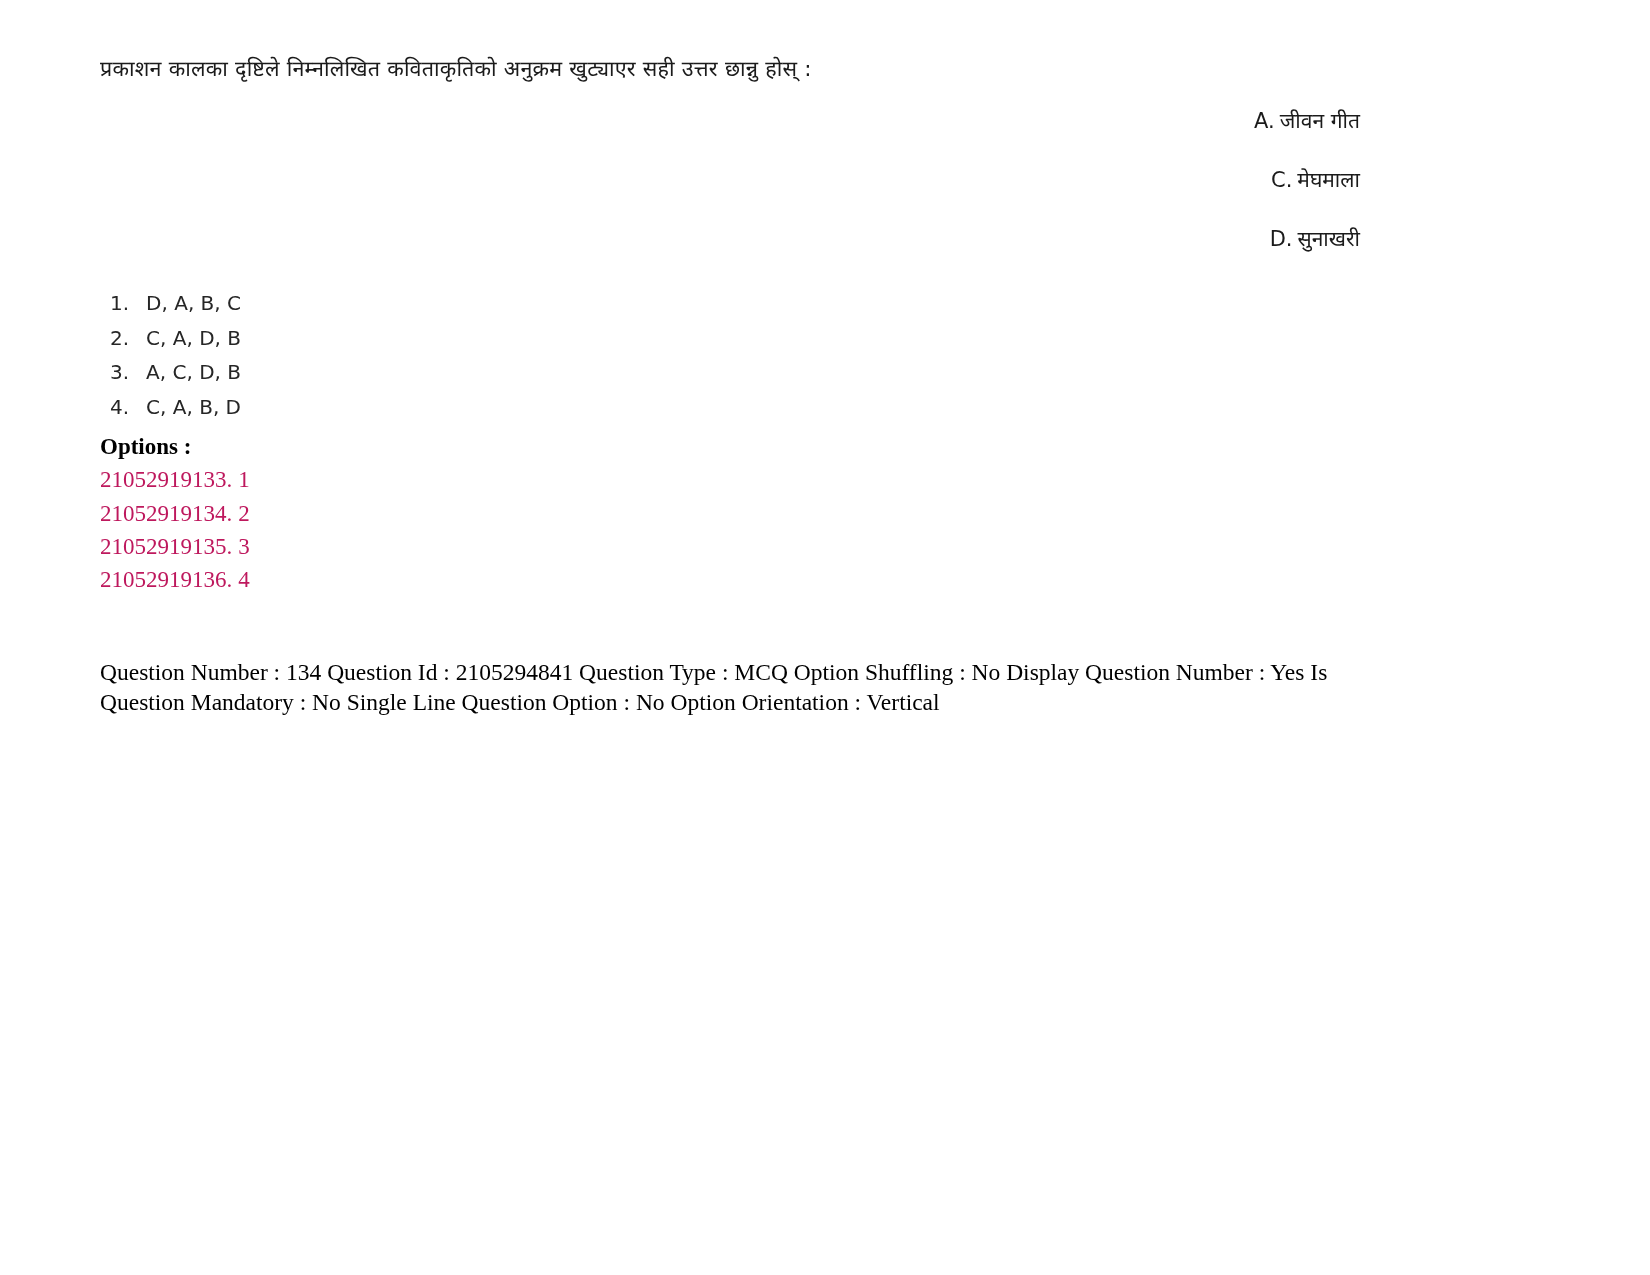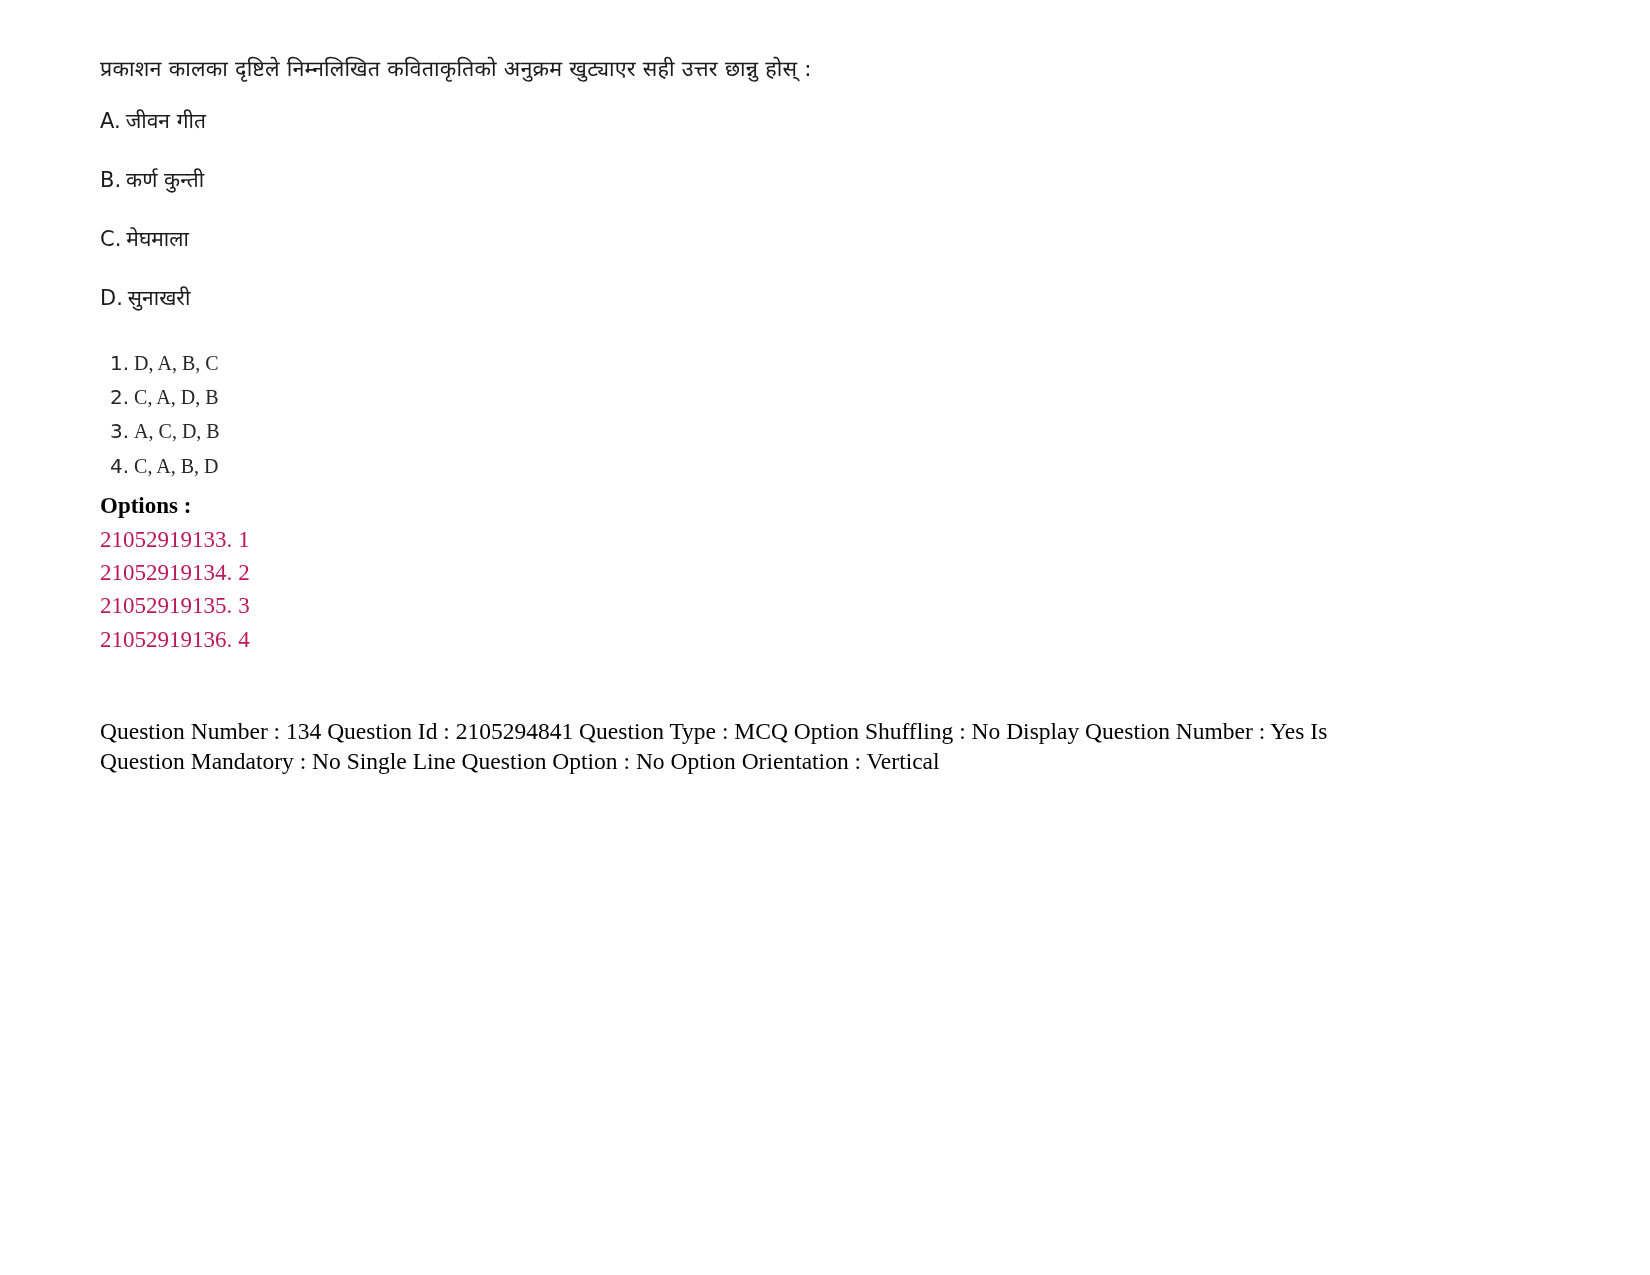--- a/index.html
+++ b/index.html
@@ -33,20 +33,21 @@
     color: #1b1b1b;
     margin: 0 0 26px 0;
     white-space: nowrap;
   }
 
   
   .statement-list {
     list-style: none;
     margin: 0 0 22px 0;
     padding: 0;
+    text-align: right;
   }
   .statement-item {
     font-family: "DejaVu Sans", "Liberation Sans", sans-serif;
     font-size: 21px;
     line-height: 1.2;
     color: #1b1b1b;
     margin: 0 0 34px 0;
     white-space: nowrap;
   }
   .statement-item .stmt-label {
@@ -68,22 +69,21 @@
     font-size: 20px;
     line-height: 1.72;
     color: #262626;
     white-space: nowrap;
   }
   .choice-item .choice-num {
     display: inline;
   }
   .choice-item .choice-text {
     display: inline;
-    margin-left: 5px;
-    font-family: Liberation Serif, serif;
+    margin-left: 17px;
   }
 
   
   .options-heading {
     font-family: "Liberation Serif", "DejaVu Serif", serif;
     font-weight: bold;
     font-size: 23px;
     line-height: 1.45;
     margin: 0;
     color: #000;
@@ -129,23 +129,20 @@
 
 <div class="page">
 
   <p class="question-stem">प्रकाशन कालका दृष्टिले निम्नलिखित कविताकृतिको अनुक्रम खुट्याएर सही उत्तर छान्नु होस् :</p>
 
   <ul class="statement-list">
     <li class="statement-item">
       <span class="stmt-label">A.</span><span class="stmt-text">जीवन गीत</span>
     </li>
     <li class="statement-item">
-      <span class="stmt-label">B.</span><span class="stmt-text">कर्ण कुन्ती</span>
-    </li>
-    <li class="statement-item">
       <span class="stmt-label">C.</span><span class="stmt-text">मेघमाला</span>
     </li>
     <li class="statement-item">
       <span class="stmt-label">D.</span><span class="stmt-text">सुनाखरी</span>
     </li>
   </ul>
 
   <ul class="choice-list">
     <li class="choice-item">
       <span class="choice-num">1.</span><span class="choice-text">D, A, B, C</span>

